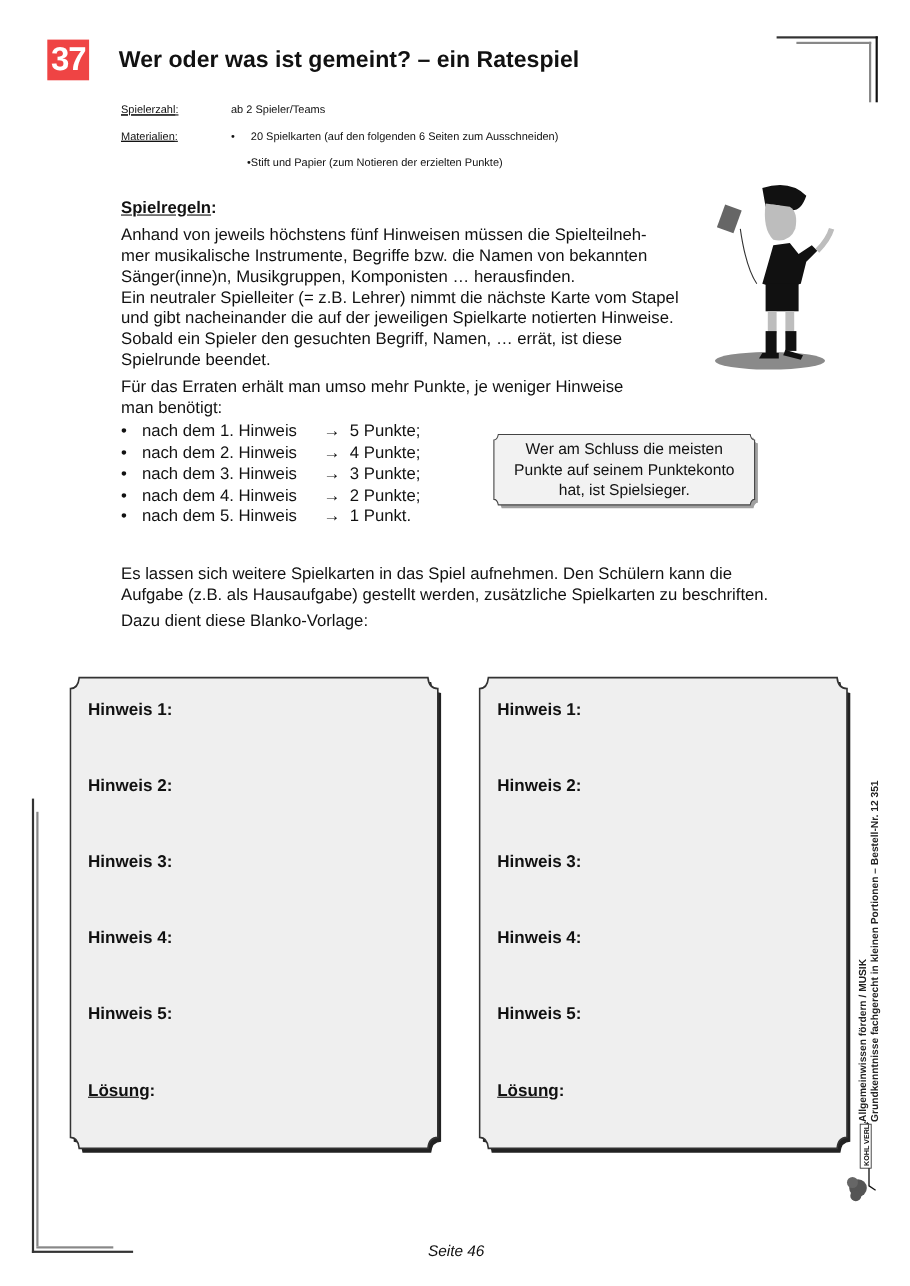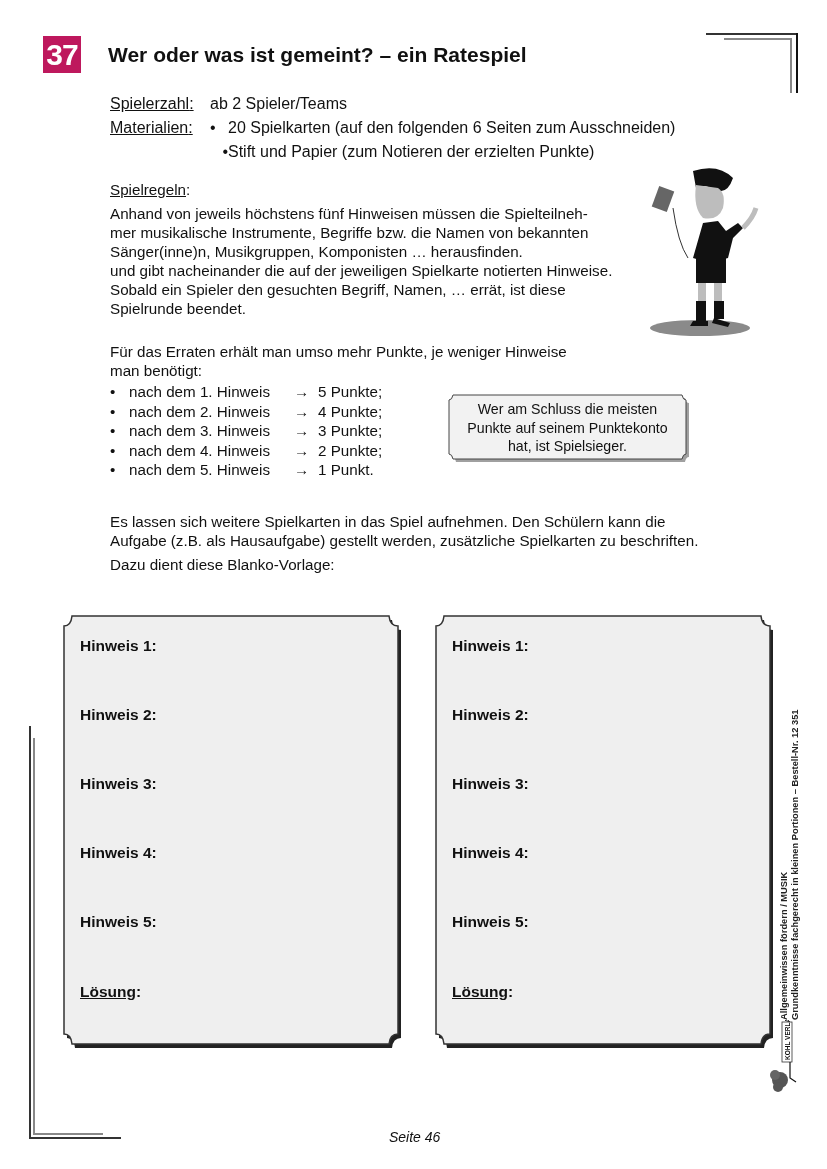--- a/index.html
+++ b/index.html
@@ -1,33 +1,33 @@
 <!DOCTYPE html>
 <html><head>
 <meta charset="utf-8">
 <style>
   html, body { margin: 0; padding: 0; background: #ffffff; }
   body { width: 827px; height: 1169px; position: relative; overflow: hidden;
          font-family: "Liberation Sans", sans-serif; color: #111; }
   .abs { position: absolute; }
 
   
-  .num-badge { left: 43px; top: 36px; width: 38px; height: 37px; background: #be185d; color: #fff;
+  .num-badge { left: 43px; top: 36px; width: 38px; height: 37px; background: #ef4444; color: #fff;
                font-weight: bold; font-size: 30px; line-height: 37px; text-align: center; letter-spacing: -1px; }
   .title { left: 108px; top: 43px; font-size: 21px; font-weight: bold; white-space: nowrap; }
 
   
   .line { position: absolute; }
   .ul { text-decoration: underline; }
 
-  .meta-row { position: absolute; left: 110px; font-size: 16px; white-space: nowrap; }
+  .meta-row { position: absolute; left: 110px; font-size: 10px; white-space: nowrap; }
   .meta-label { display: inline-block; width: 100px; text-decoration: underline; }
   .bullet { display: inline-block; width: 18px; }
 
-  .rules-head { left: 110px; top: 181px; font-size: 15.2px; }
+  .rules-head { left: 110px; top: 181px; font-size: 15.2px; font-weight: bold; }
   .rules-para { left: 110px; top: 204px; width: 540px; font-size: 15.2px; line-height: 19px; }
   .points-para { left: 110px; top: 342px; width: 520px; font-size: 15.2px; line-height: 19px; }
   .points-list { left: 110px; top: 382px; font-size: 15.2px; line-height: 19.5px; margin: 0; padding: 0; list-style: none; }
   .points-list li { white-space: nowrap; }
   .points-list .b { display: inline-block; width: 19px; }
   .points-list .h { display: inline-block; width: 165px; }
   .points-list .arr { display: inline-block; width: 24px; font-weight: bold; }
 
   .winner-box { left: 446px; top: 392px; width: 245px; height: 70px; }
   .winner-box svg { position: absolute; left: 0; top: 0; }
@@ -72,20 +72,21 @@
 </div>
 <div class="meta-row" style="top:143px;text-align:right;">
   <span class="meta-label" style="text-decoration:none;"></span><span class="bullet">•</span><span>Stift und Papier (zum Notieren der erzielten Punkte)</span>
 </div>
 
 <div class="abs rules-head"><span class="ul">Spielregeln</span><span>:</span></div>
 <div class="abs rules-para">
   <div>Anhand von jeweils höchstens fünf Hinweisen müssen die Spielteilneh-</div>
   <div>mer musikalische Instrumente, Begriffe bzw. die Namen von bekannten</div>
   <div>Sänger(inne)n, Musikgruppen, Komponisten … herausfinden.</div>
+  <div>Ein neutraler Spielleiter (= z.B. Lehrer) nimmt die nächste Karte vom Stapel</div>
   <div>und gibt nacheinander die auf der jeweiligen Spielkarte notierten Hinweise.</div>
   <div>Sobald ein Spieler den gesuchten Begriff, Namen, … errät, ist diese</div>
   <div>Spielrunde beendet.</div>
 </div>
 
 <svg class="abs referee" viewBox="0 0 115 175" width="115" height="175">
   <ellipse cx="52" cy="165" rx="50" ry="8" fill="#8a8a8a"></ellipse>
   <rect x="7" y="25" width="16" height="22" fill="#666" transform="rotate(20 15 36)"></rect>
   <path d="M25 45 Q30 80 40 95" stroke="#333" fill="none" stroke-width="1"></path>
   <path d="M45 8 Q70 0 85 15 Q80 30 70 28 Q55 20 48 25 Z" fill="#111"></path>

